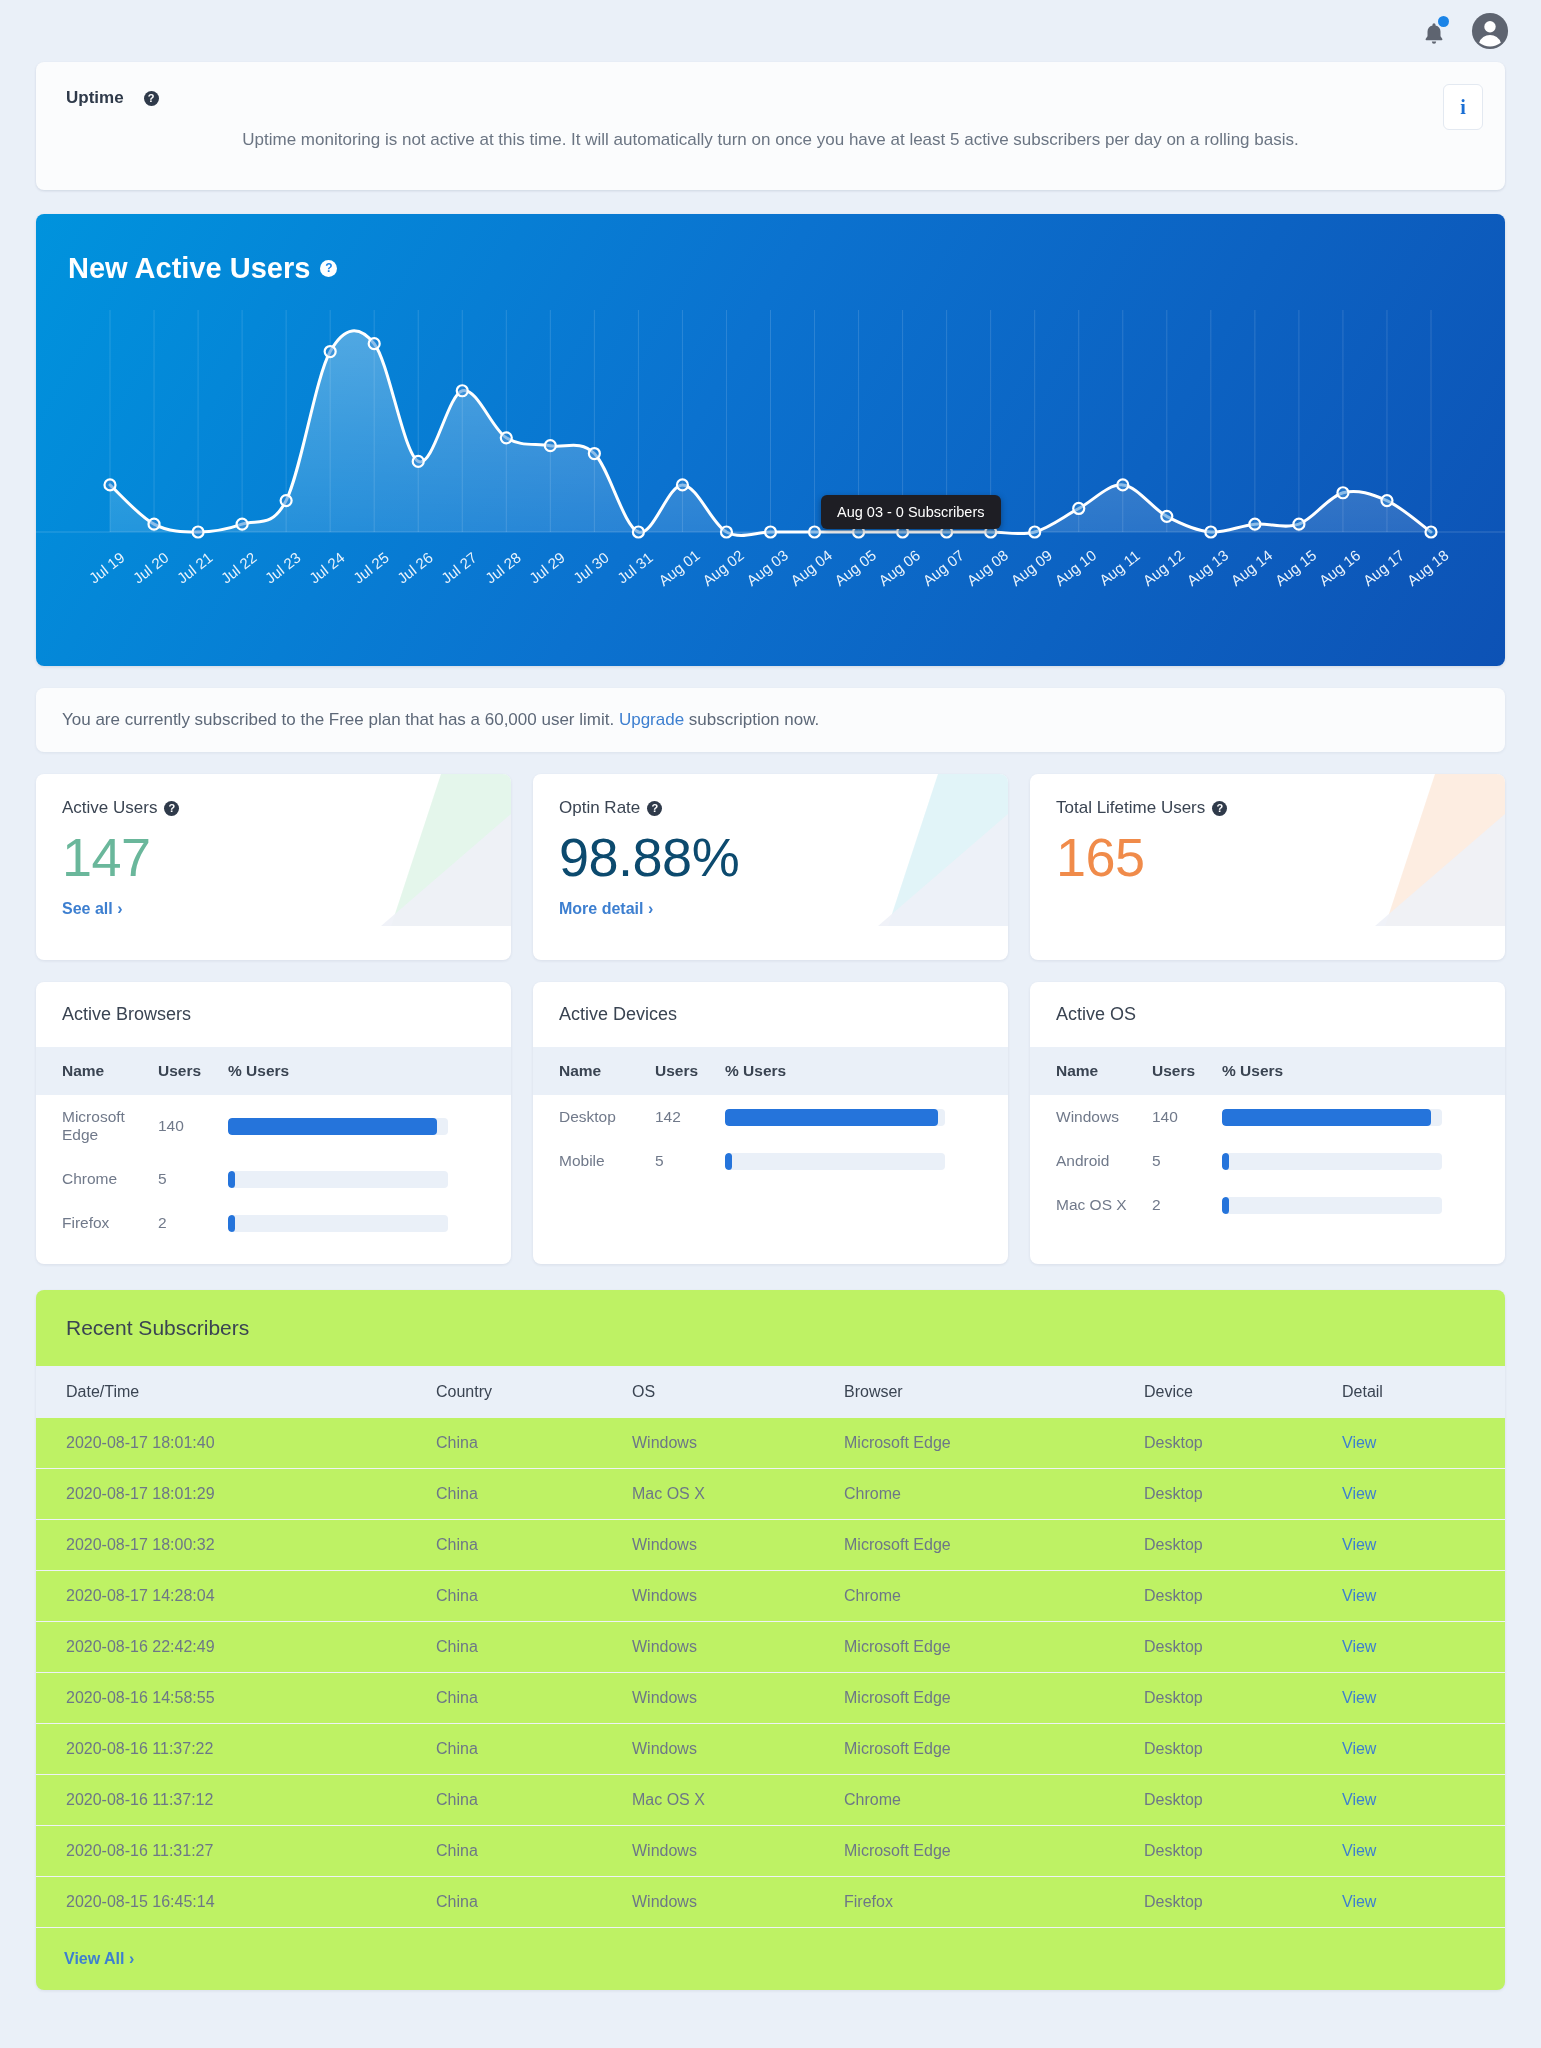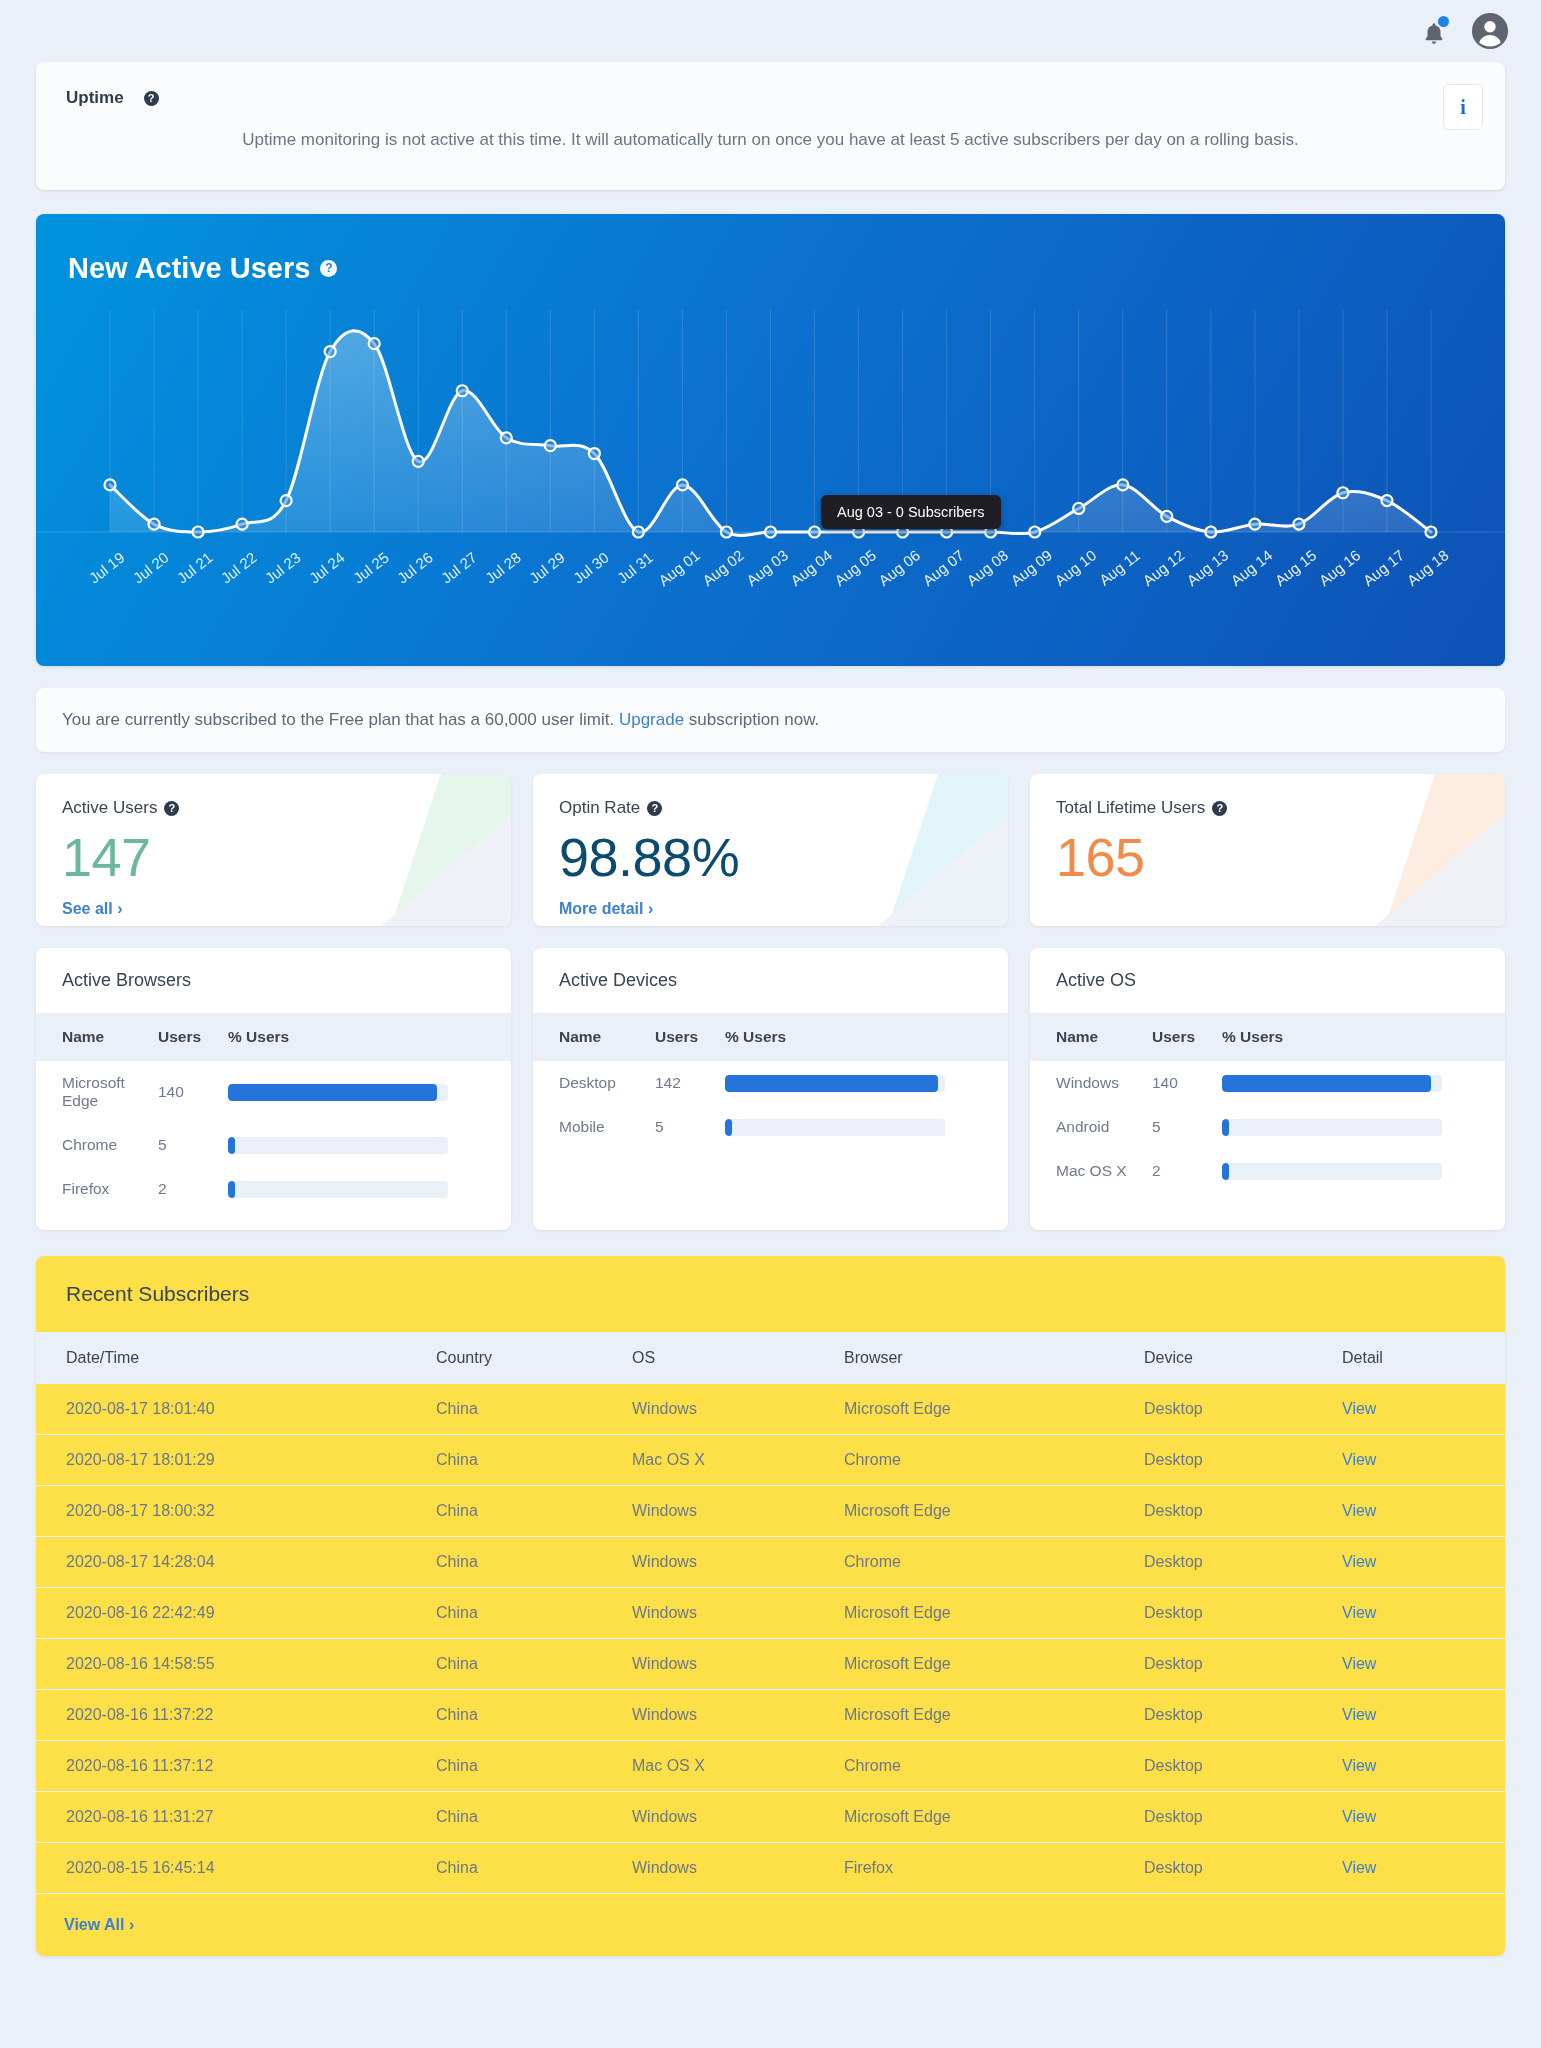--- a/index.html
+++ b/index.html
@@ -146,21 +146,21 @@
   
   .row3 {
     display: grid;
     grid-template-columns: 1fr 1fr 1fr;
     gap: 22px;
     margin: 22px 36px 0 36px;
   }
   .stat {
     background: #fff;
     border-radius: 8px;
-    padding: 24px 26px 8px 26px;
+    padding: 24px 26px 42px 26px;
     position: relative;
     overflow: hidden;
     min-height: 152px;
     box-shadow: 0 1px 3px rgba(40,60,90,.09);
   }
   .stat-head {
     font-size: 17px;
     color: #3a4452;
     display: flex;
     align-items: center;
@@ -226,21 +226,21 @@
     width: 100%;
     max-width: 220px;
     overflow: hidden;
   }
   .bar-fill { height: 100%; background: #2574db; border-radius: 4px; }
   .mini td.bar-cell { padding-right: 26px; }
 
   
   .recent {
     margin: 26px 36px 0 36px;
-    background: #fde047;
+    background: #bef264;
     border-radius: 8px;
     overflow: hidden;
     box-shadow: 0 1px 3px rgba(40,60,90,.09);
   }
   .recent-title {
     font-size: 21px;
     color: #3a4452;
     padding: 26px 30px;
   }
   .recent table { width: 100%; border-collapse: collapse; }

